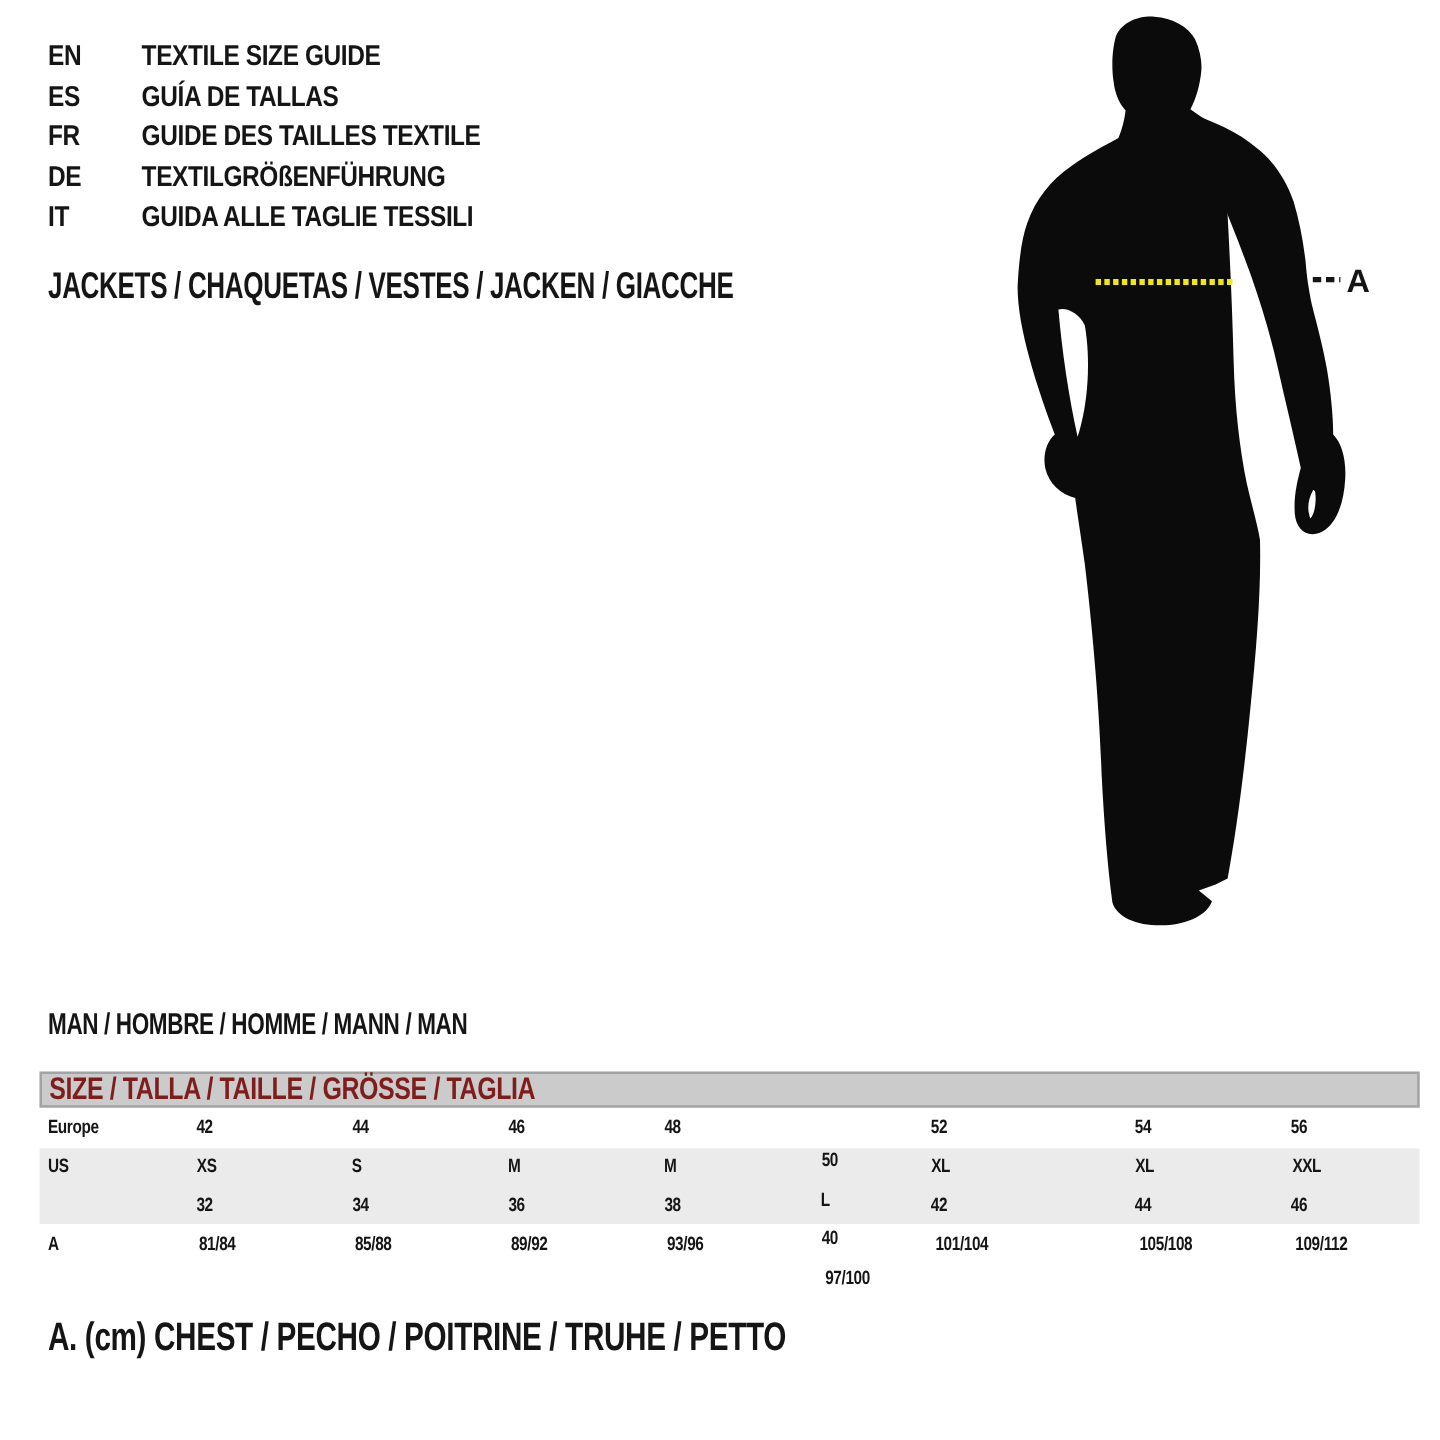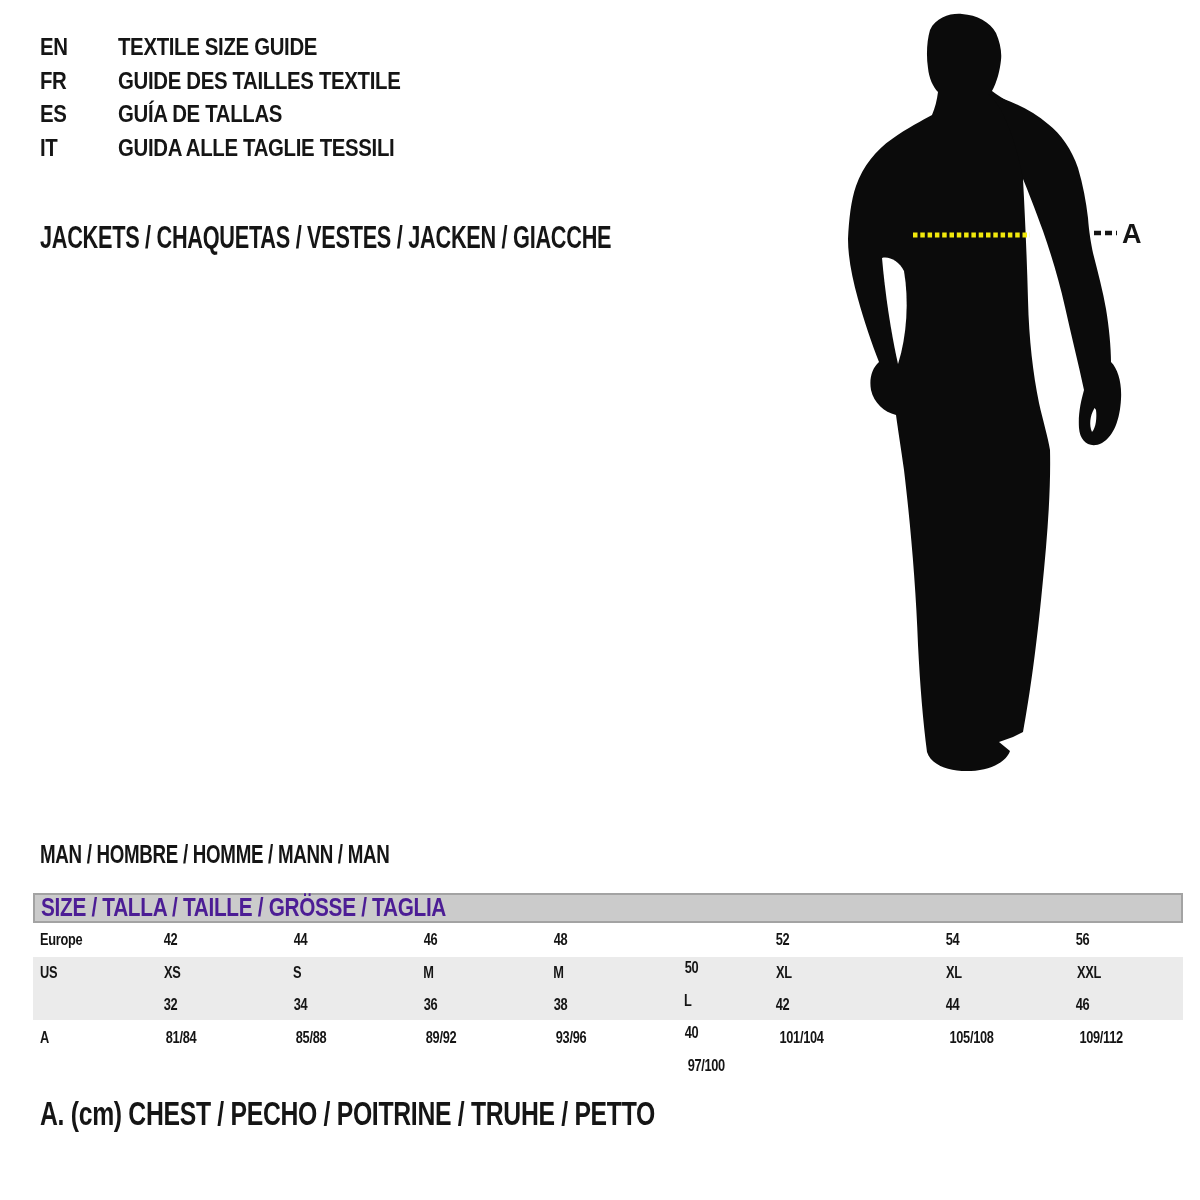--- a/index.html
+++ b/index.html
@@ -33,21 +33,21 @@
   #figure-wrap { left:820px; top:0; width:380px; height:800px; }
   svg text { font-family:"Liberation Sans", sans-serif; font-weight:bold; }
 
   
   #man-heading { left:40px; top:842px; font-size:25px; line-height:24px; }
 
   
   #size-bar {
     left:33px; top:893px; width:1150px; height:30px; box-sizing:border-box;
     background:#cbcbcb; border:2px solid #a3a3a3;
-    font-size:26px; line-height:25px; padding-left:6px; color:#4c1d95;
+    font-size:26px; line-height:25px; padding-left:6px; color:#7f1d1d;
   }
   #band { left:33px; top:957px; width:1150px; height:63px; background:#ebebeb; }
   .t-row { left:0; width:1200px; font-size:16px;border-radius:16px; }
   #row-europe { top:923px; height:34px; line-height:34px; }
   #row-us     { top:957px; height:32px; line-height:32px; }
   #row-num    { top:989px; height:31px; line-height:31px; }
   #row-a      { top:1020px; height:36px; line-height:36px; }
   .t-label { position:absolute; left:40px; }
   .t-cell { position:absolute; width:140px; text-align:left; }
   .t-cell:nth-of-type(2) { left:162px; }
@@ -66,26 +66,30 @@
 <body>
 
 <div id="canvas">
 
   <div id="lang-block" class="abs">
     <div class="lang-row">
       <span class="lang-code c85">EN</span>
       <span class="lang-label c85">TEXTILE SIZE GUIDE</span>
     </div>
     <div class="lang-row">
+      <span class="lang-code c85">ES</span>
+      <span class="lang-label c85">GUÍA DE TALLAS</span>
+    </div>
+    <div class="lang-row">
       <span class="lang-code c85">FR</span>
       <span class="lang-label c85">GUIDE DES TAILLES TEXTILE</span>
     </div>
     <div class="lang-row">
-      <span class="lang-code c85">ES</span>
-      <span class="lang-label c85">GUÍA DE TALLAS</span>
+      <span class="lang-code c85">DE</span>
+      <span class="lang-label c85">TEXTILGRÖßENFÜHRUNG</span>
     </div>
     <div class="lang-row">
       <span class="lang-code c85">IT</span>
       <span class="lang-label c85">GUIDA ALLE TAGLIE TESSILI</span>
     </div>
   </div>
 
   <div id="categories" class="abs">
     <div class="cat-line">
       <span class="c70">JACKETS / CHAQUETAS / VESTES / JACKEN / GIACCHE</span>

